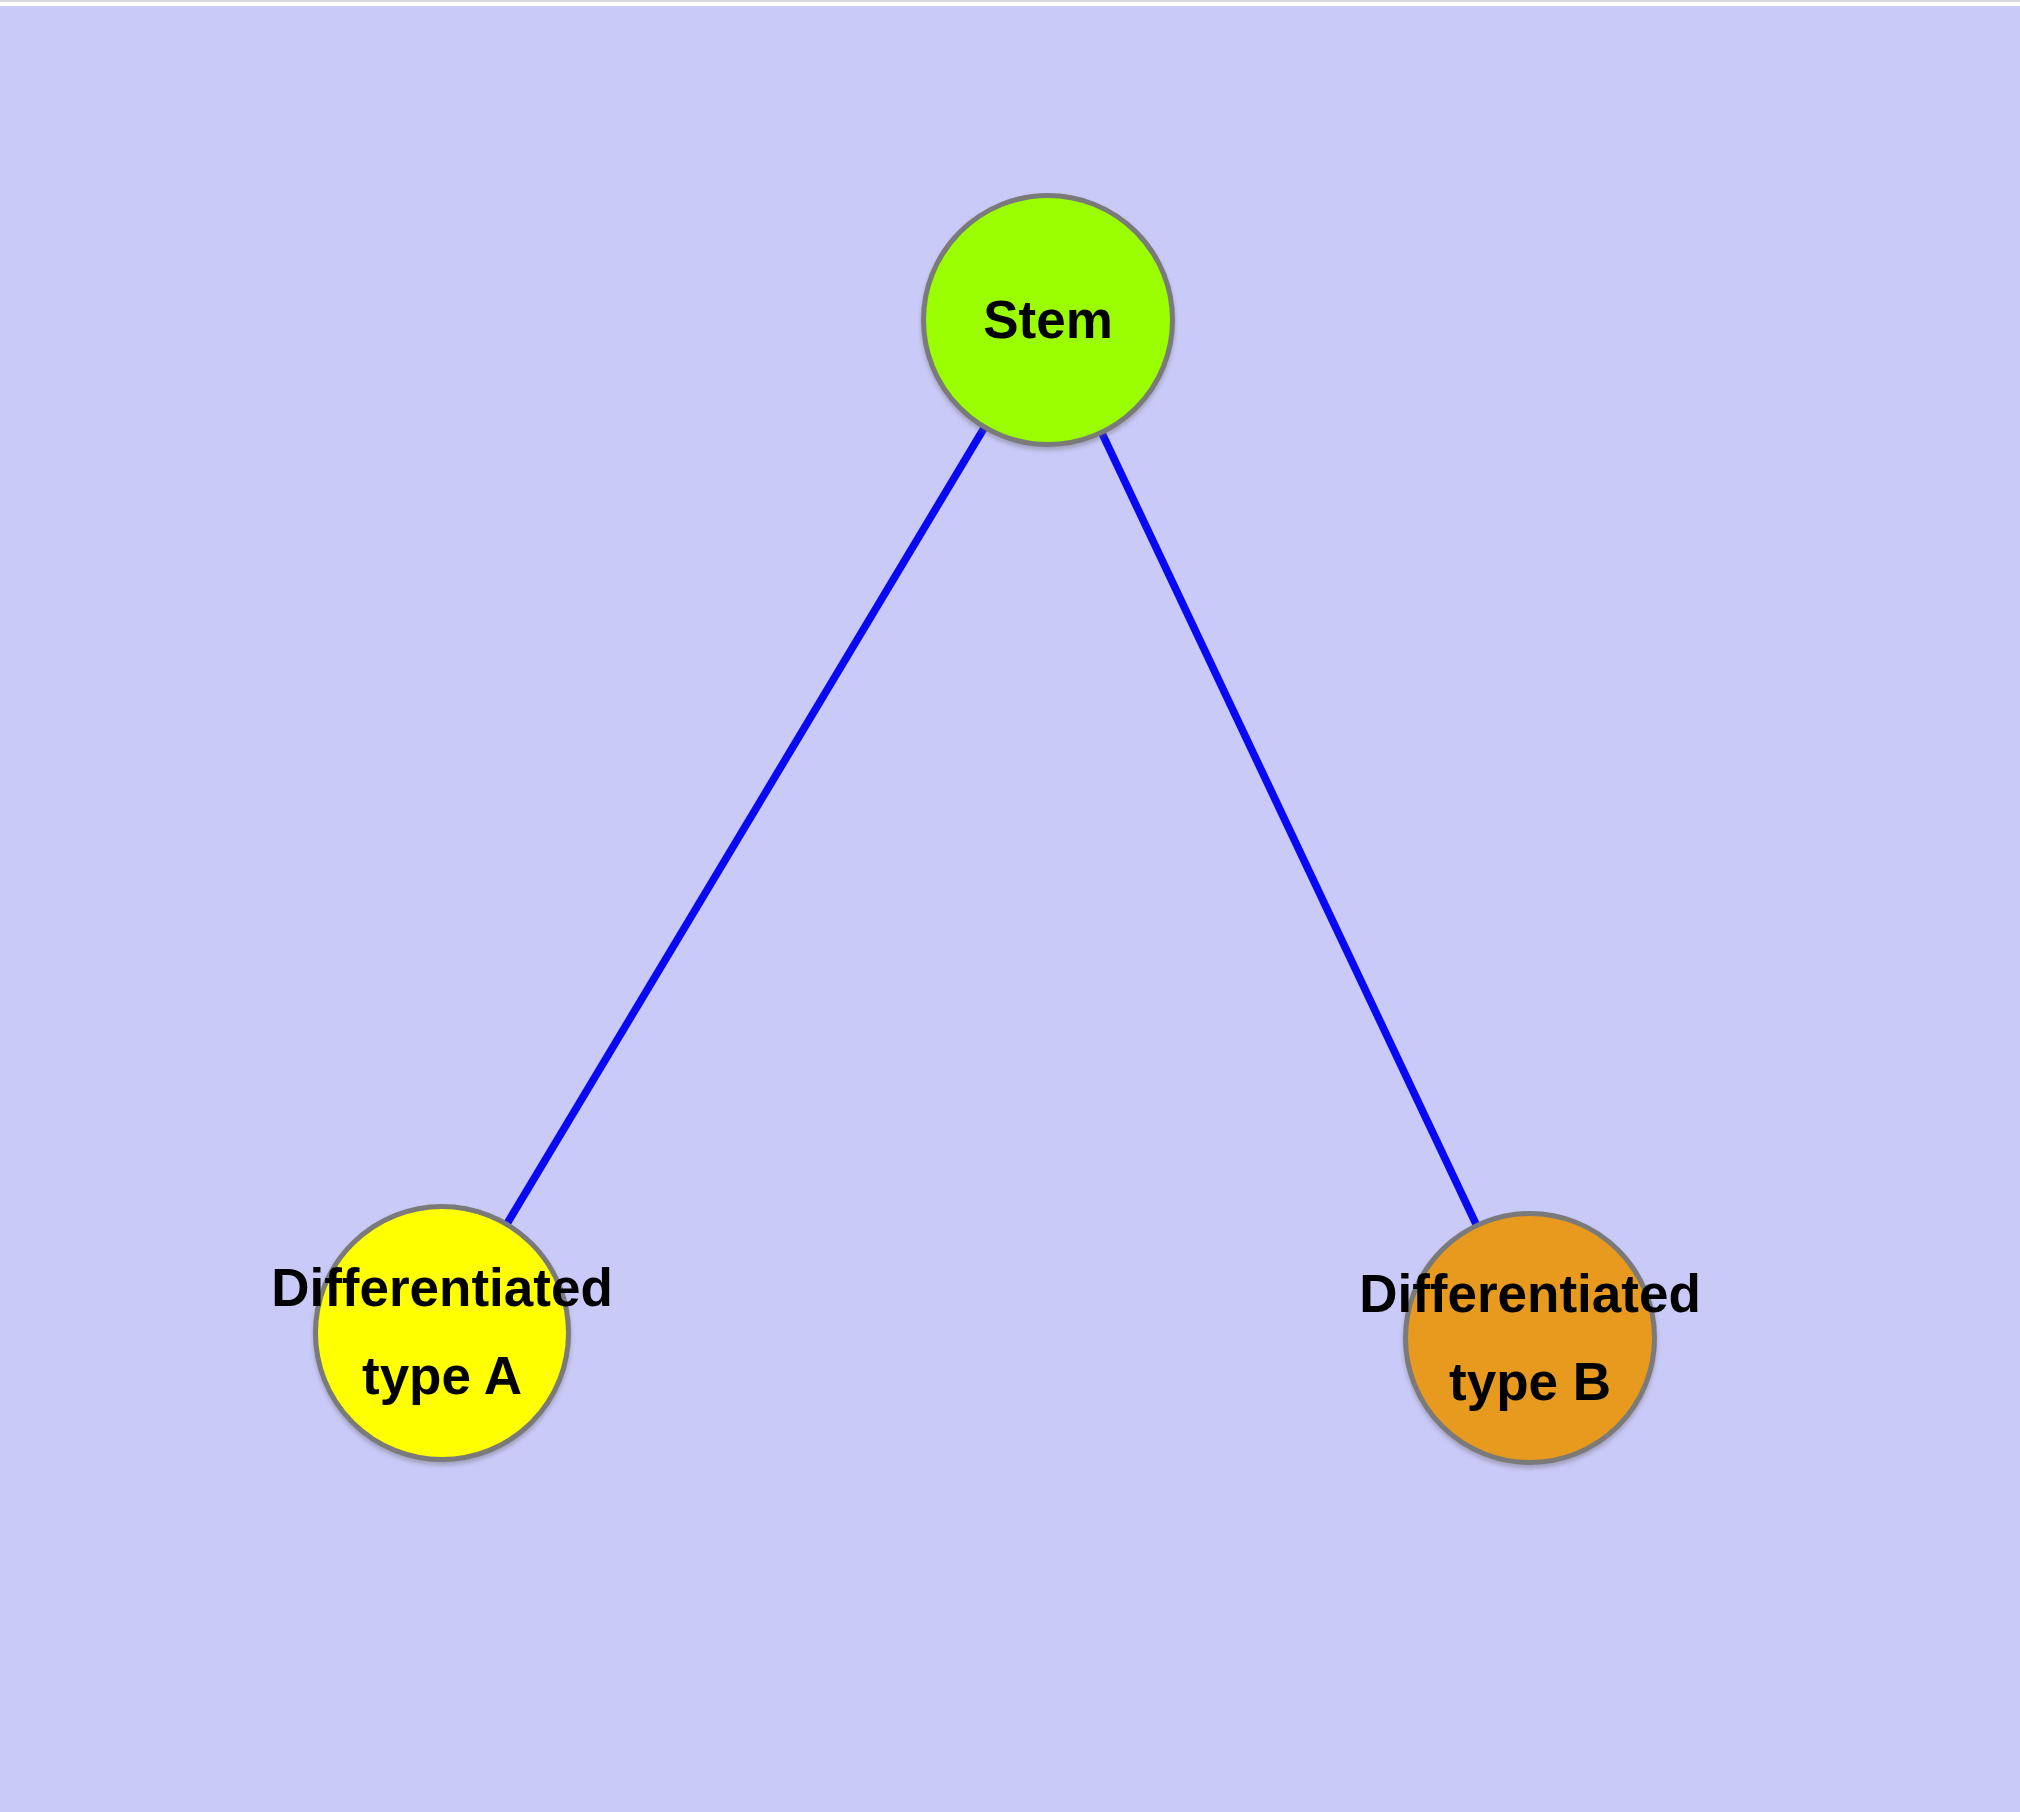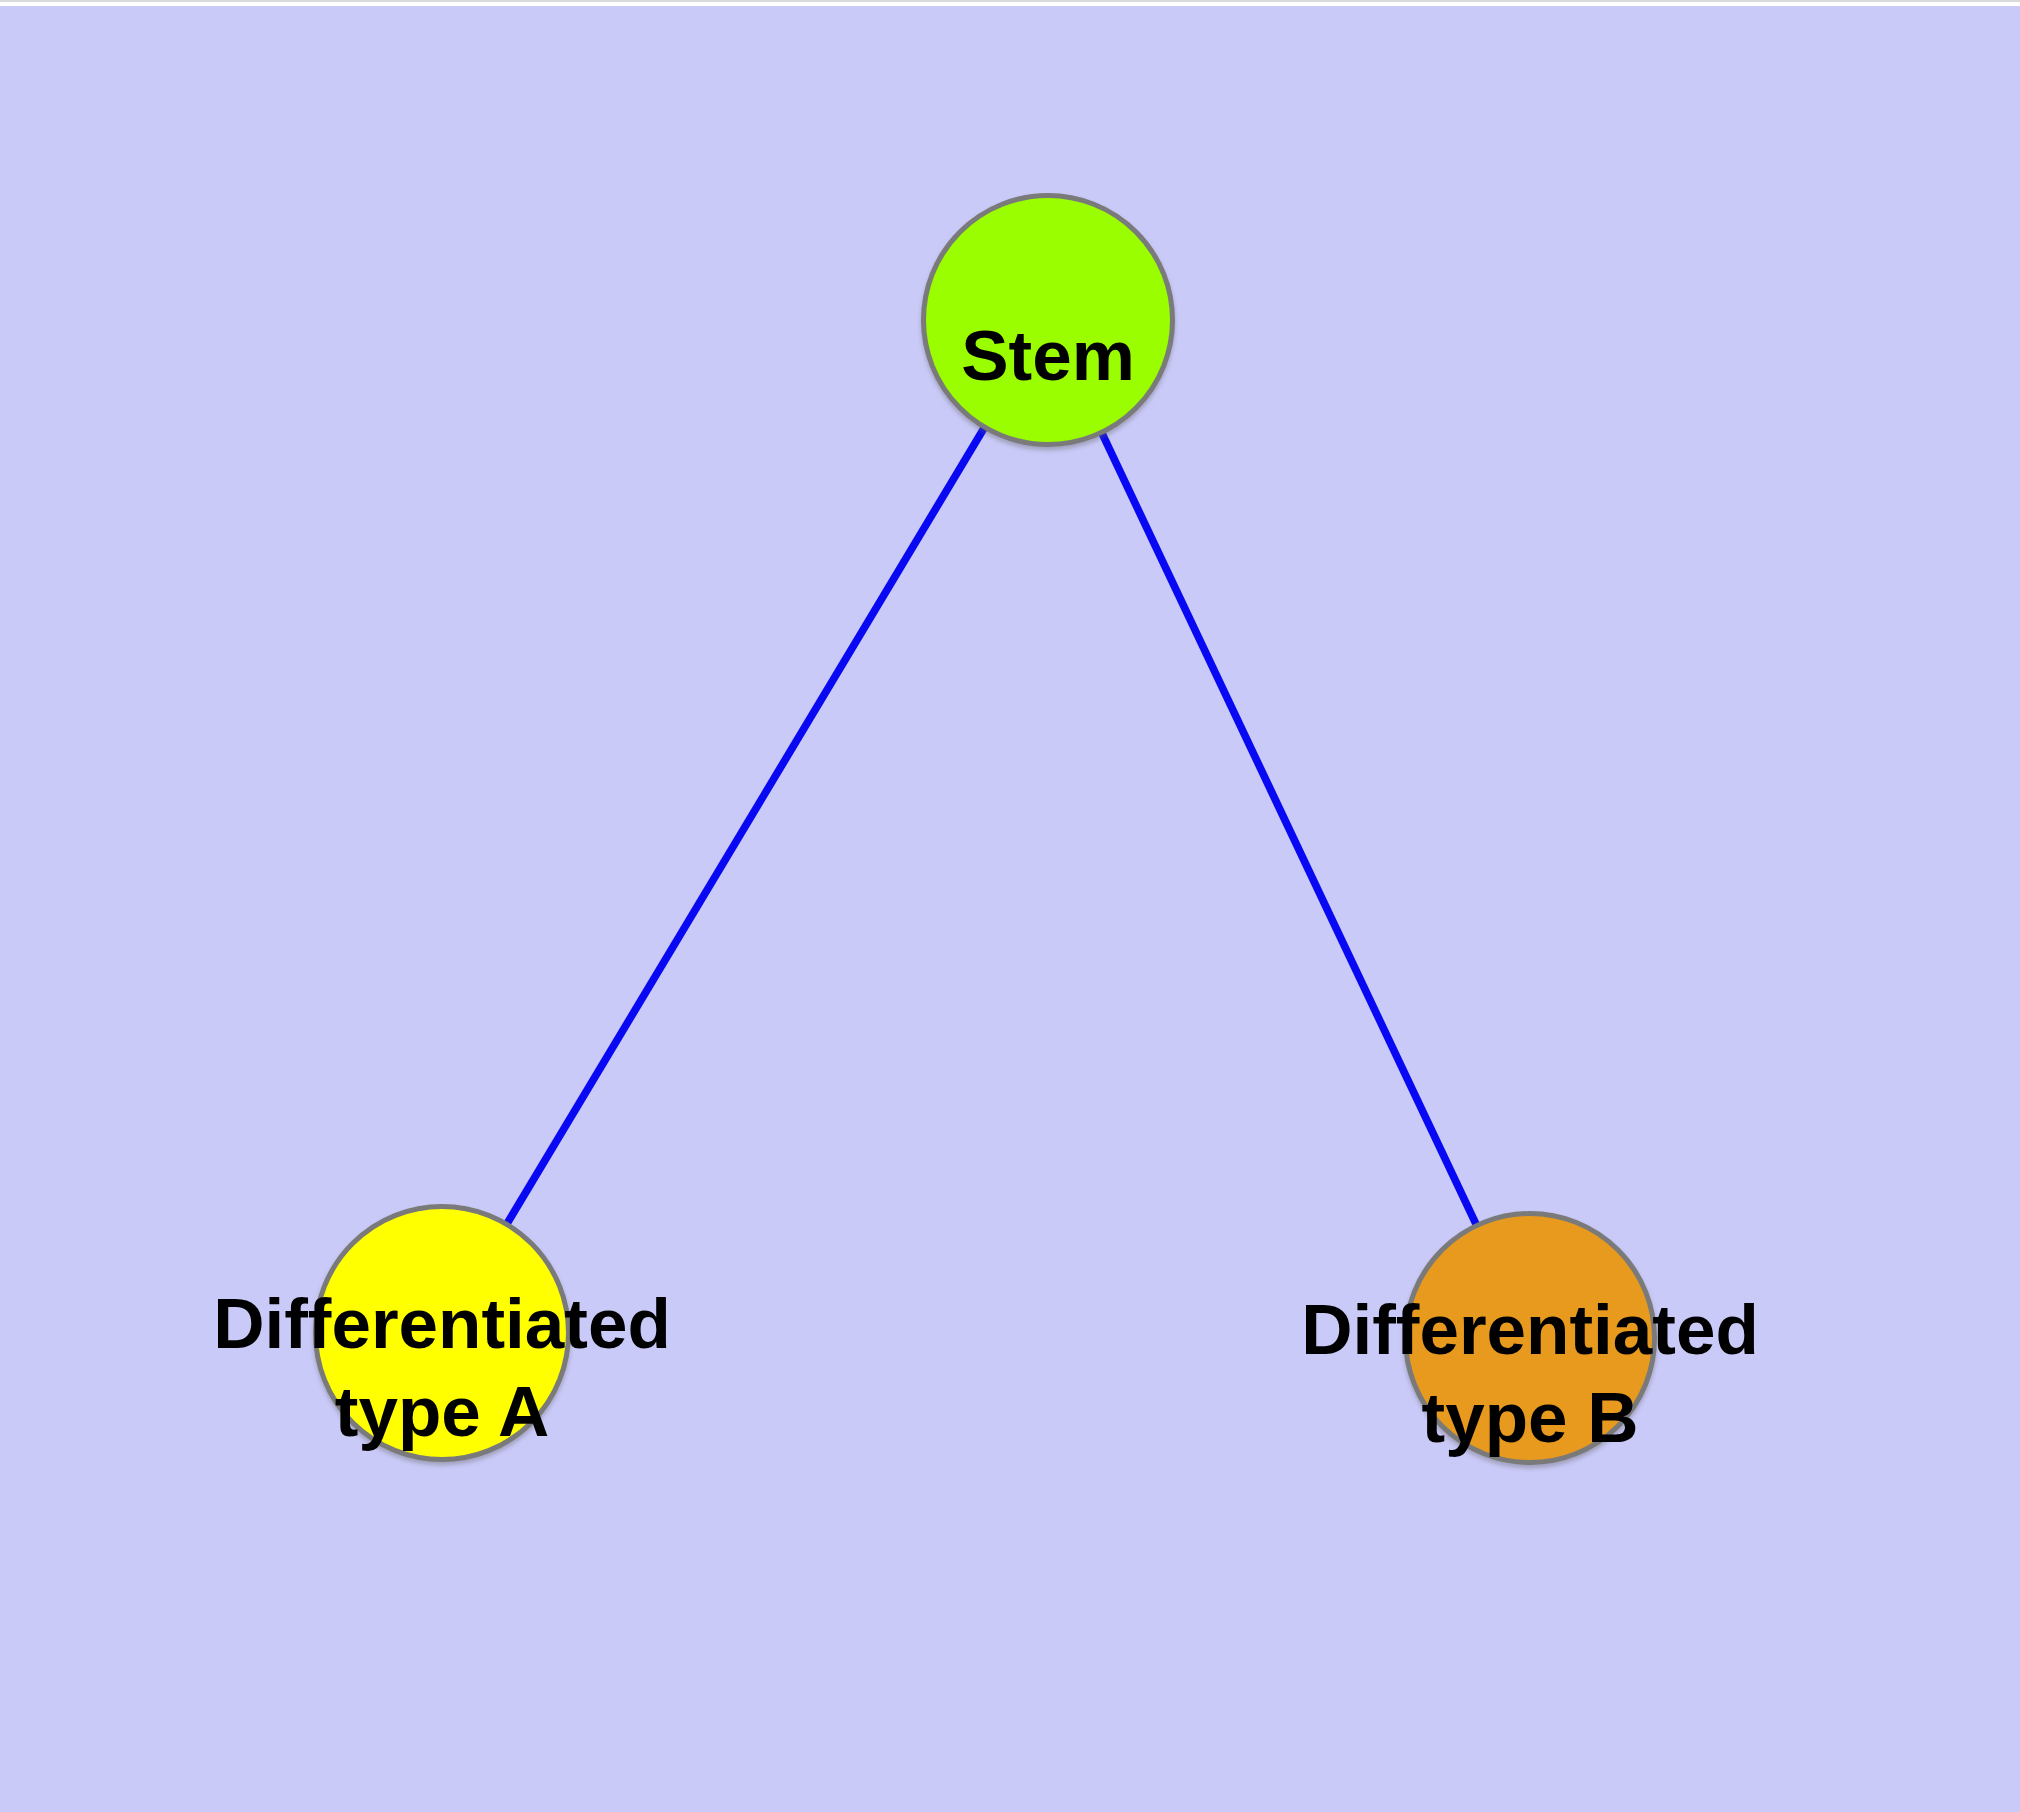--- a/index.html
+++ b/index.html
@@ -43,27 +43,26 @@
     box-sizing: border-box;
     z-index: 2;
     box-shadow: 0 3.4px 4.2px rgba(100,100,100,0.40);
   }
   .node-label {
     position: absolute;
     transform: translate(-50%, -50%);
     z-index: 3;
     color: #000000;
     font-weight: bold;
-    font-size: 71px;
+    font-size: 53px;
     line-height: 88px;
     text-align: center;
     white-space: pre-line;
     width: max-content;
     pointer-events: none;
-    margin-top: 36px;
   }
 </style>
 </head>
 <body>
 
 <div class="top-hairline" style="border-bottom: 4.2px solid rgb(255, 255, 255);"></div>
 
 <div class="canvas" style="background: rgb(202, 202, 249);">
 
   <svg class="edges-layer" xmlns="http://www.w3.org/2000/svg" viewBox="0 0 2384 2131" width="2021" height="1806">

